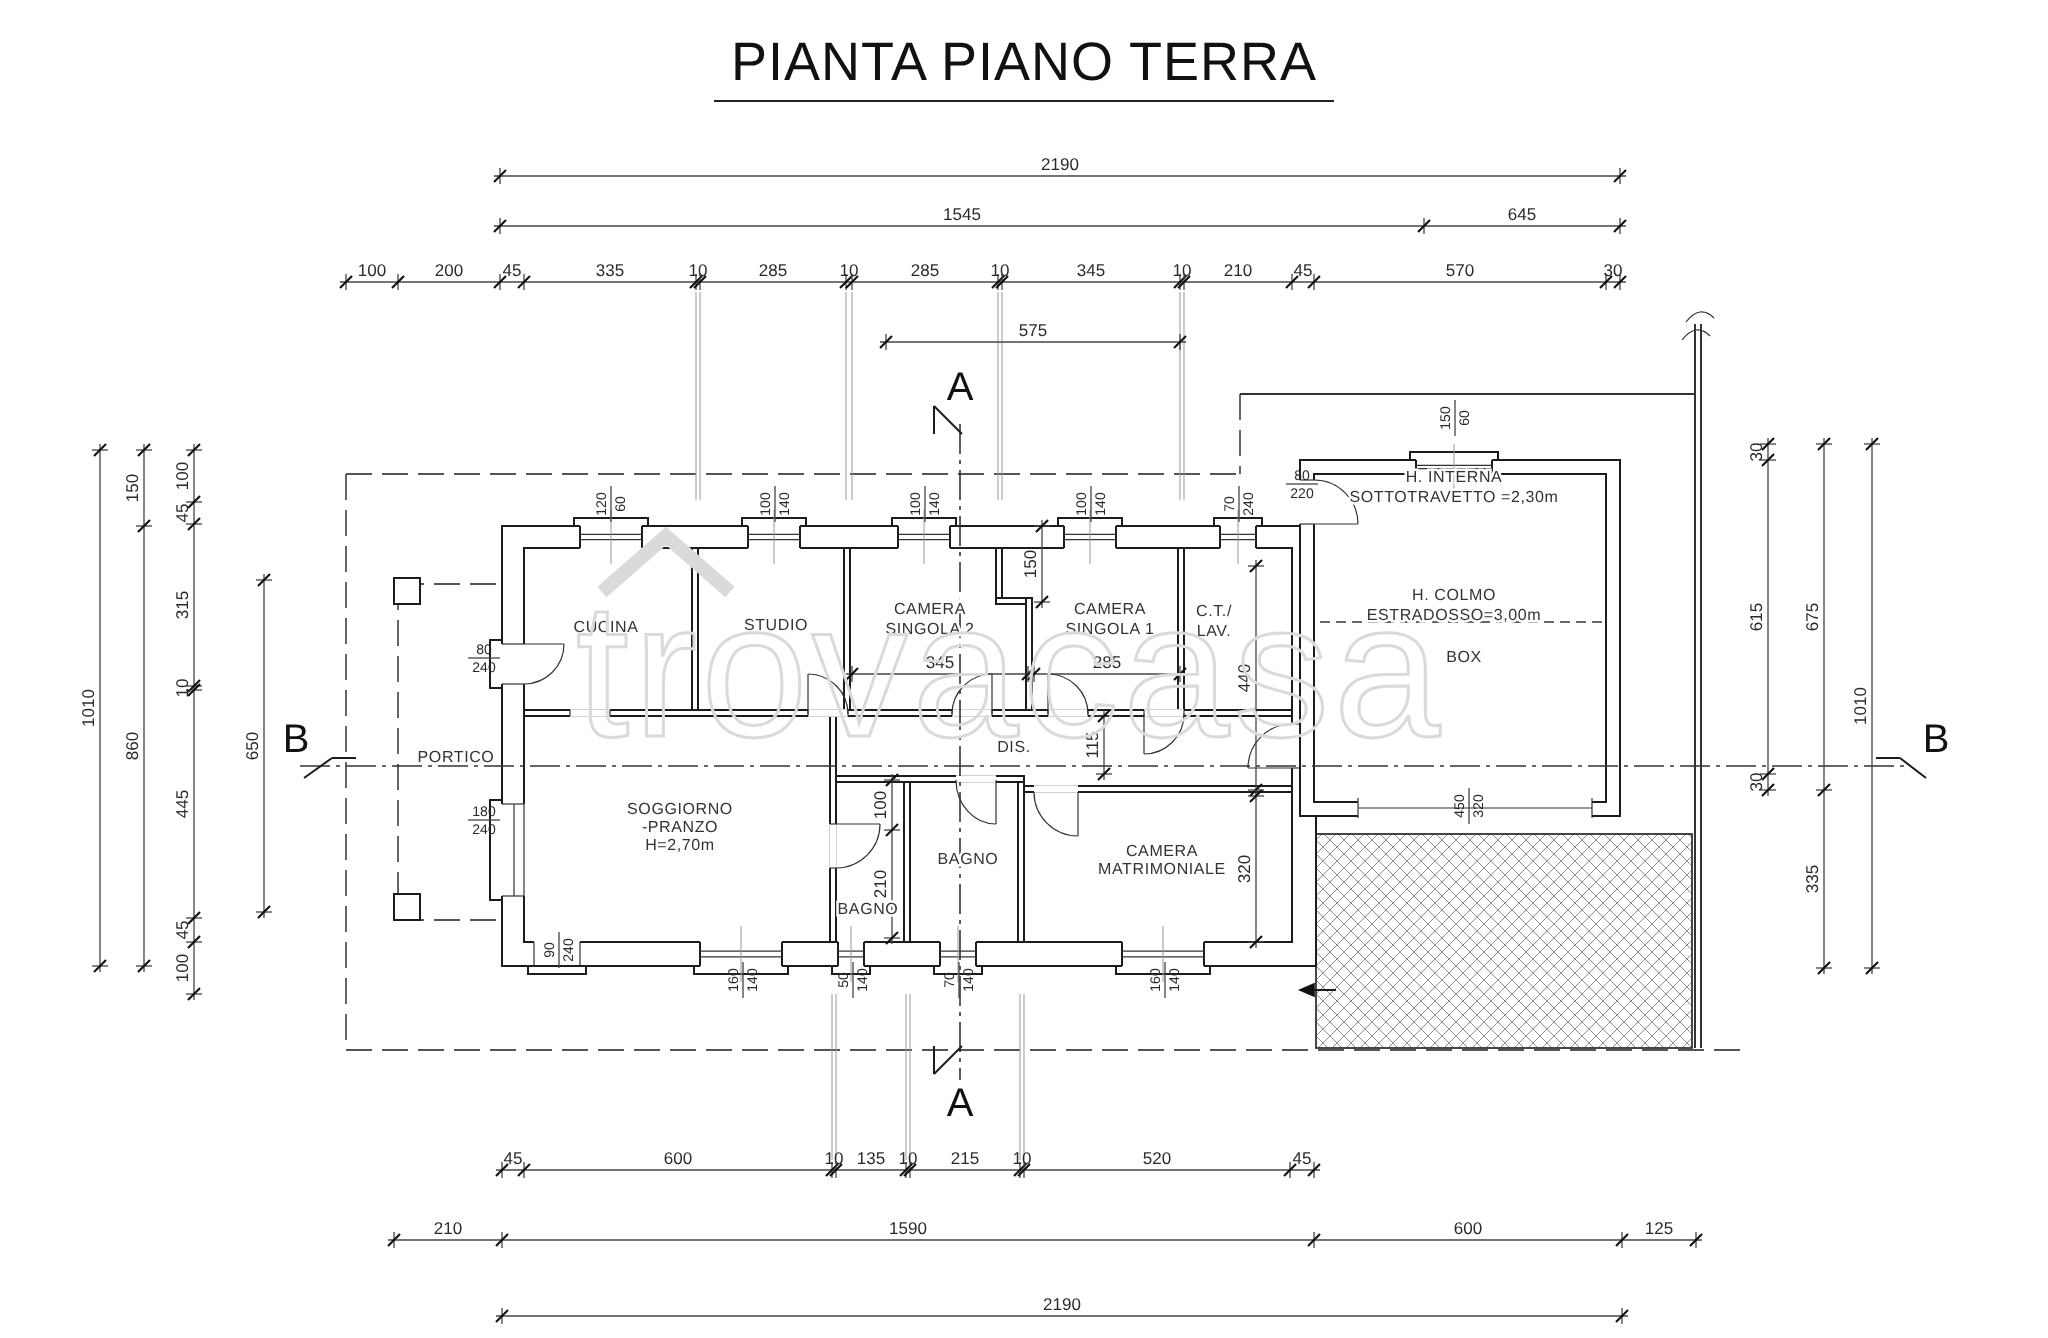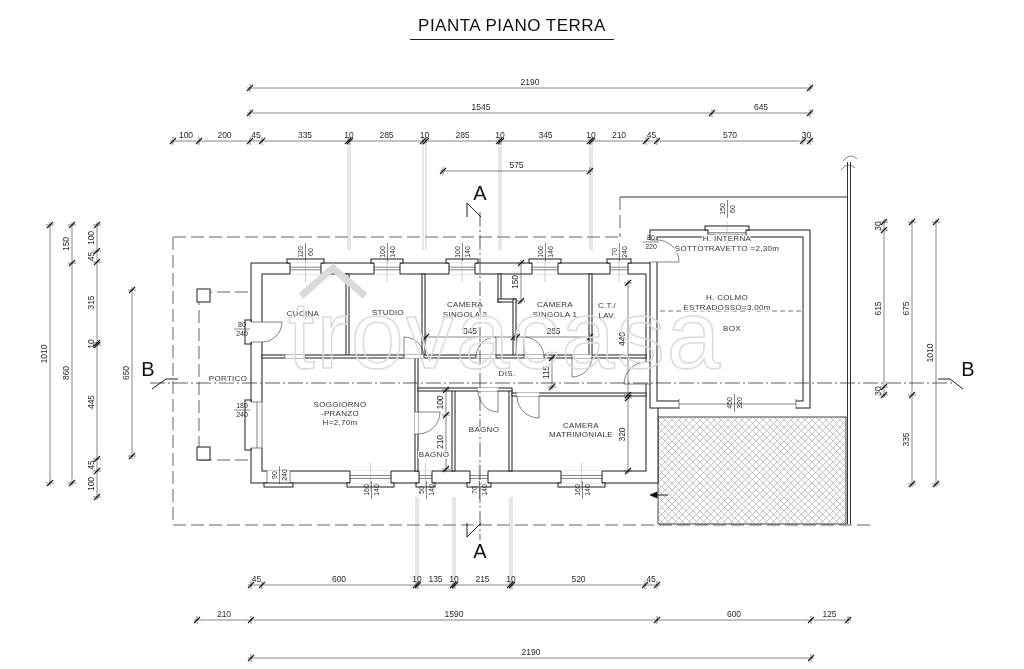--- a/index.html
+++ b/index.html
@@ -1,19 +1,19 @@
 <!DOCTYPE html>
 <html><head>
 <meta charset="utf-8">
 <style>
   html,body{margin:0;padding:0;background:#fff}
   .stage{position:relative;width:1024px;height:669px;background:#fff;overflow:hidden;
          font-family:"Liberation Sans",sans-serif}
   .title-wrap{position:absolute;top:16px;left:0;width:100%;display:flex;justify-content:center}
-  .title{font-size:17px;letter-spacing:.5px;color:#111;border-bottom:1.6px solid #222;padding:0 8px 3px}
+  .title{font-size:27px;letter-spacing:.5px;color:#111;border-bottom:1.6px solid #222;padding:0 8px 3px}
   svg{position:absolute;left:0;top:0}
   .w{fill:#fff;stroke:#1c1c1c;stroke-width:1}
   .erase{fill:#fff;stroke:none}
   .ln{stroke:#1c1c1c;stroke-width:1;fill:none}
   .thin{stroke:#333;stroke-width:.6;fill:none}
   .wit{stroke:#999;stroke-width:.5;fill:none}
   .dim-line{stroke:#444;stroke-width:.65;fill:none}
   .tick{stroke:#111;stroke-width:1.1;fill:none}
   .dash{stroke:#555;stroke-width:.9;stroke-dasharray:13 5;fill:none}
   .dashdot{stroke:#333;stroke-width:.8;stroke-dasharray:15 3 2 3;fill:none}

